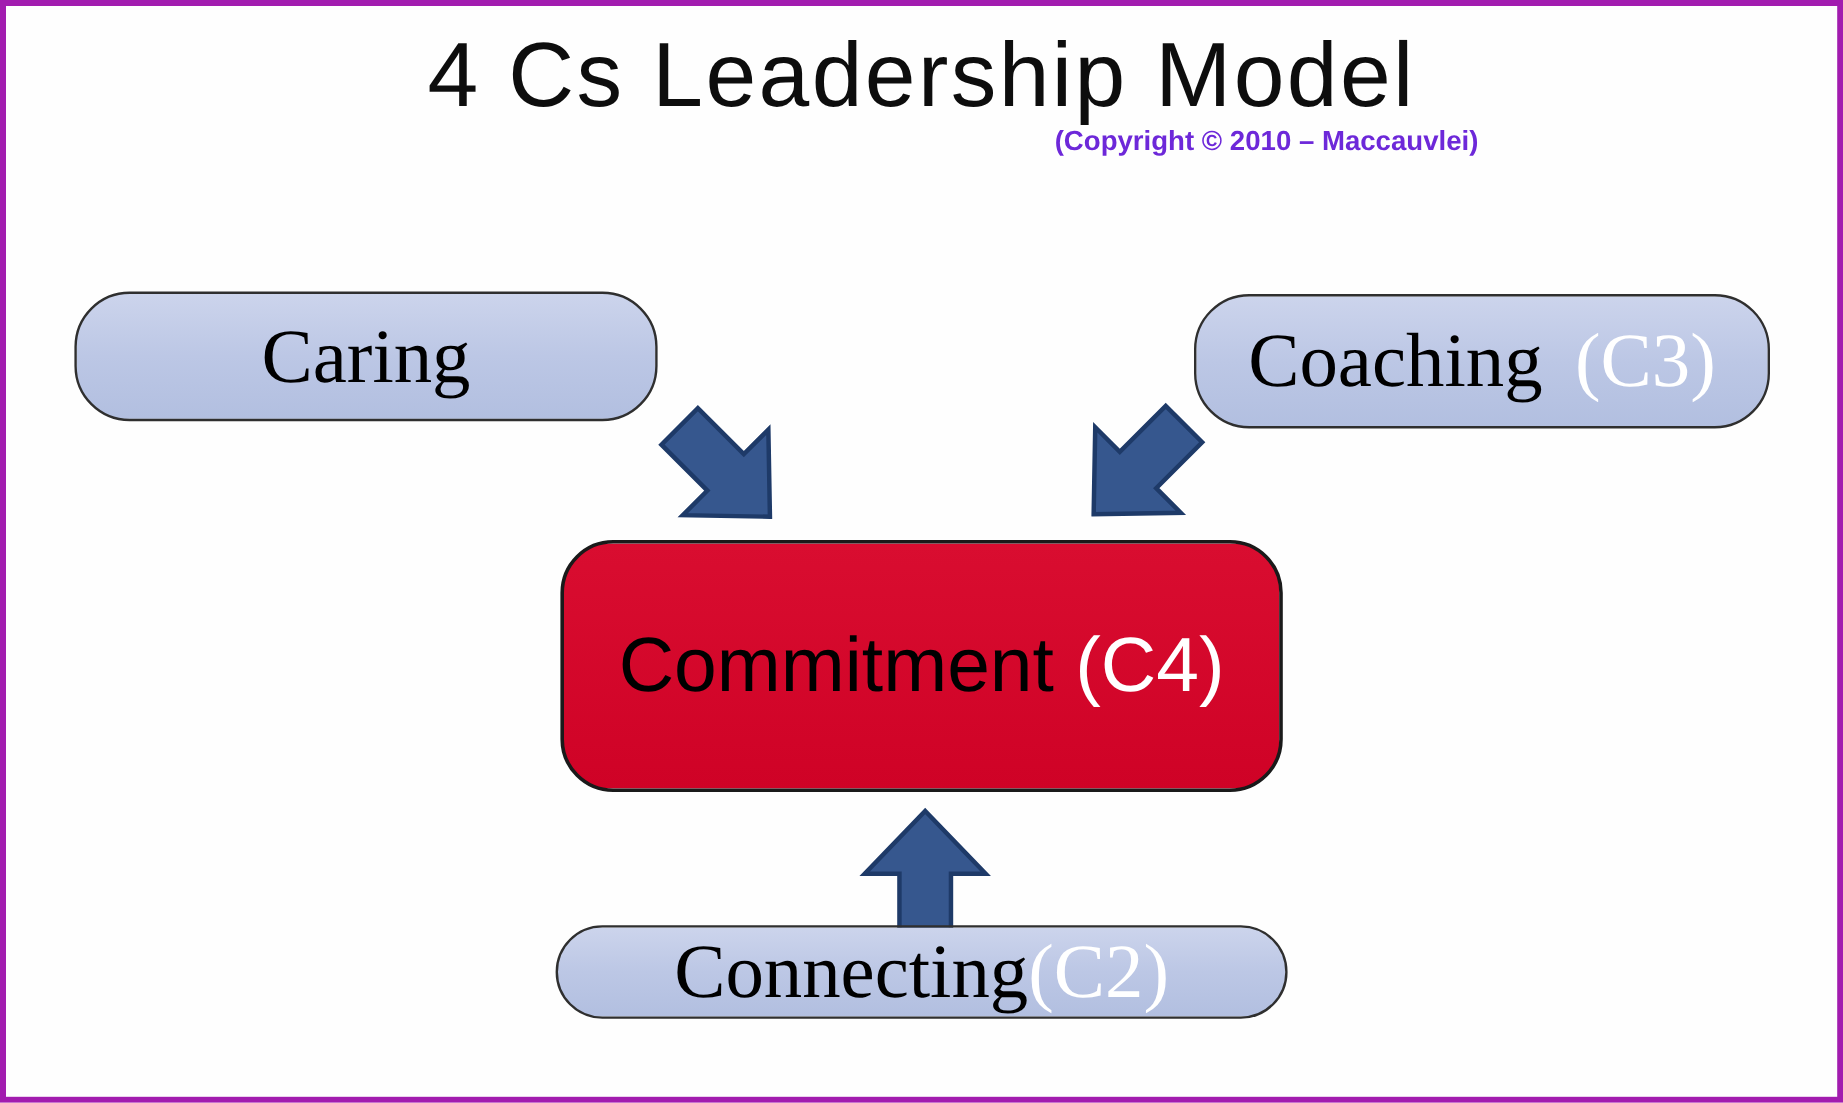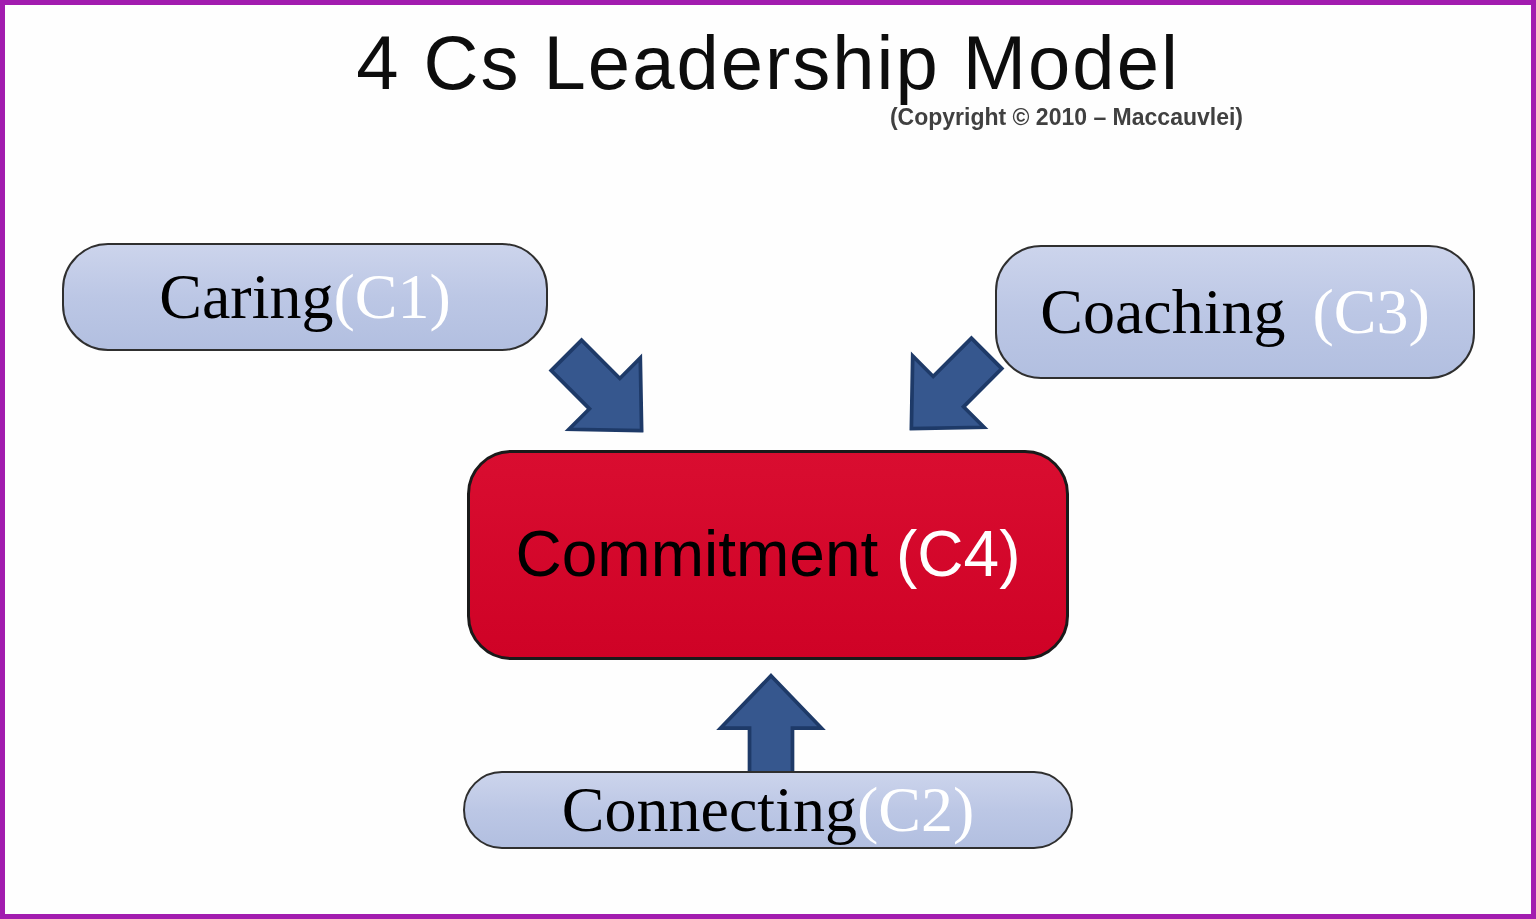--- a/index.html
+++ b/index.html
@@ -25,24 +25,24 @@
     text-align: center;
     font-size: 76px;
     font-weight: 400;
     letter-spacing: 2px;
     color: #0d0d0d;
     white-space: nowrap;
   }
   .copyright {
     position: absolute;
     top: 99px;
-    right: 288px;
+    right: 299px;
     font-size: 23px;
     font-weight: 700;
-    color: #404040;
+    color: #6d28d9;
     white-space: nowrap;
   }
   .node {
     position: absolute;
     display: flex;
     align-items: center;
     justify-content: center;
     box-sizing: border-box;
     white-space: nowrap;
     font-size: 64px;
@@ -57,21 +57,21 @@
   }
   .node.red {
     background: linear-gradient(180deg, #d90d30 0%, #cf0226 100%);
     border: 3px solid #1a1a1a;
     border-radius: 44px;
     flex-direction: column;
     line-height: 1.08;
   }
   .node.red .line { text-align: center; }
   #node-caring     { left: 57px;  top: 238px; width: 486px; height: 108px; }
-  #node-coaching   { left: 990px; top: 240px; width: 480px; height: 134px; gap: 27px; }
+  #node-coaching   { left: 990px; top: 240px; width: 480px; height: 112px; gap: 27px; }
   #node-commitment { left: 462px; top: 445px; width: 602px; height: 210px; }
   #node-connecting { left: 458px; top: 766px; width: 610px; height: 78px;  }
   .arrow { position: absolute; }
   #arrow-caring    { left: 543px; top: 332px; width: 112px; height: 112px; transform: rotate(135deg); }
   #arrow-coaching  { left: 888px; top: 330px; width: 112px; height: 112px; transform: rotate(-135deg); }
   #arrow-connecting{ left: 709px; top: 668px; width: 114px; height: 112px; }
   .arrow polygon {
     fill: #36578e;
     stroke: #1e3a68;
     stroke-width: 4;
@@ -82,21 +82,20 @@
 <body>
 
 <div class="frame">
 
   <div class="title">4 Cs Leadership Model</div>
 
   <div class="copyright">(Copyright © 2010 – Maccauvlei)</div>
 
   <div class="node blue" id="node-caring">
     <span>Caring </span>
-    <span class="code">(C1)</span>
   </div>
 
   <div class="node blue" id="node-coaching">
     <span>Coaching </span>
     <span class="code">(C3)</span>
   </div>
 
   <svg class="arrow" id="arrow-caring" viewBox="0 0 120 120">
     <polygon points="60,3 114,59 83,59 83,117 37,117 37,59 6,59"></polygon>
   </svg>

